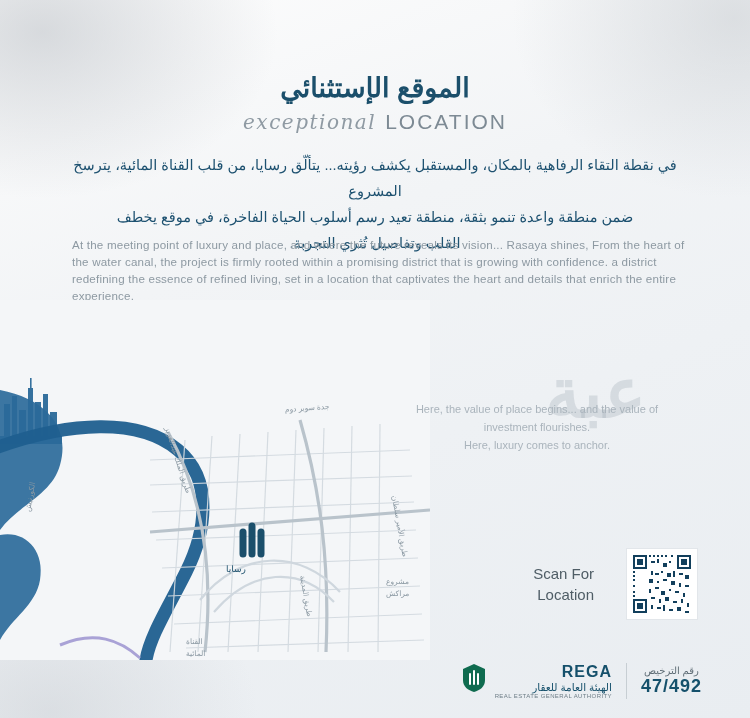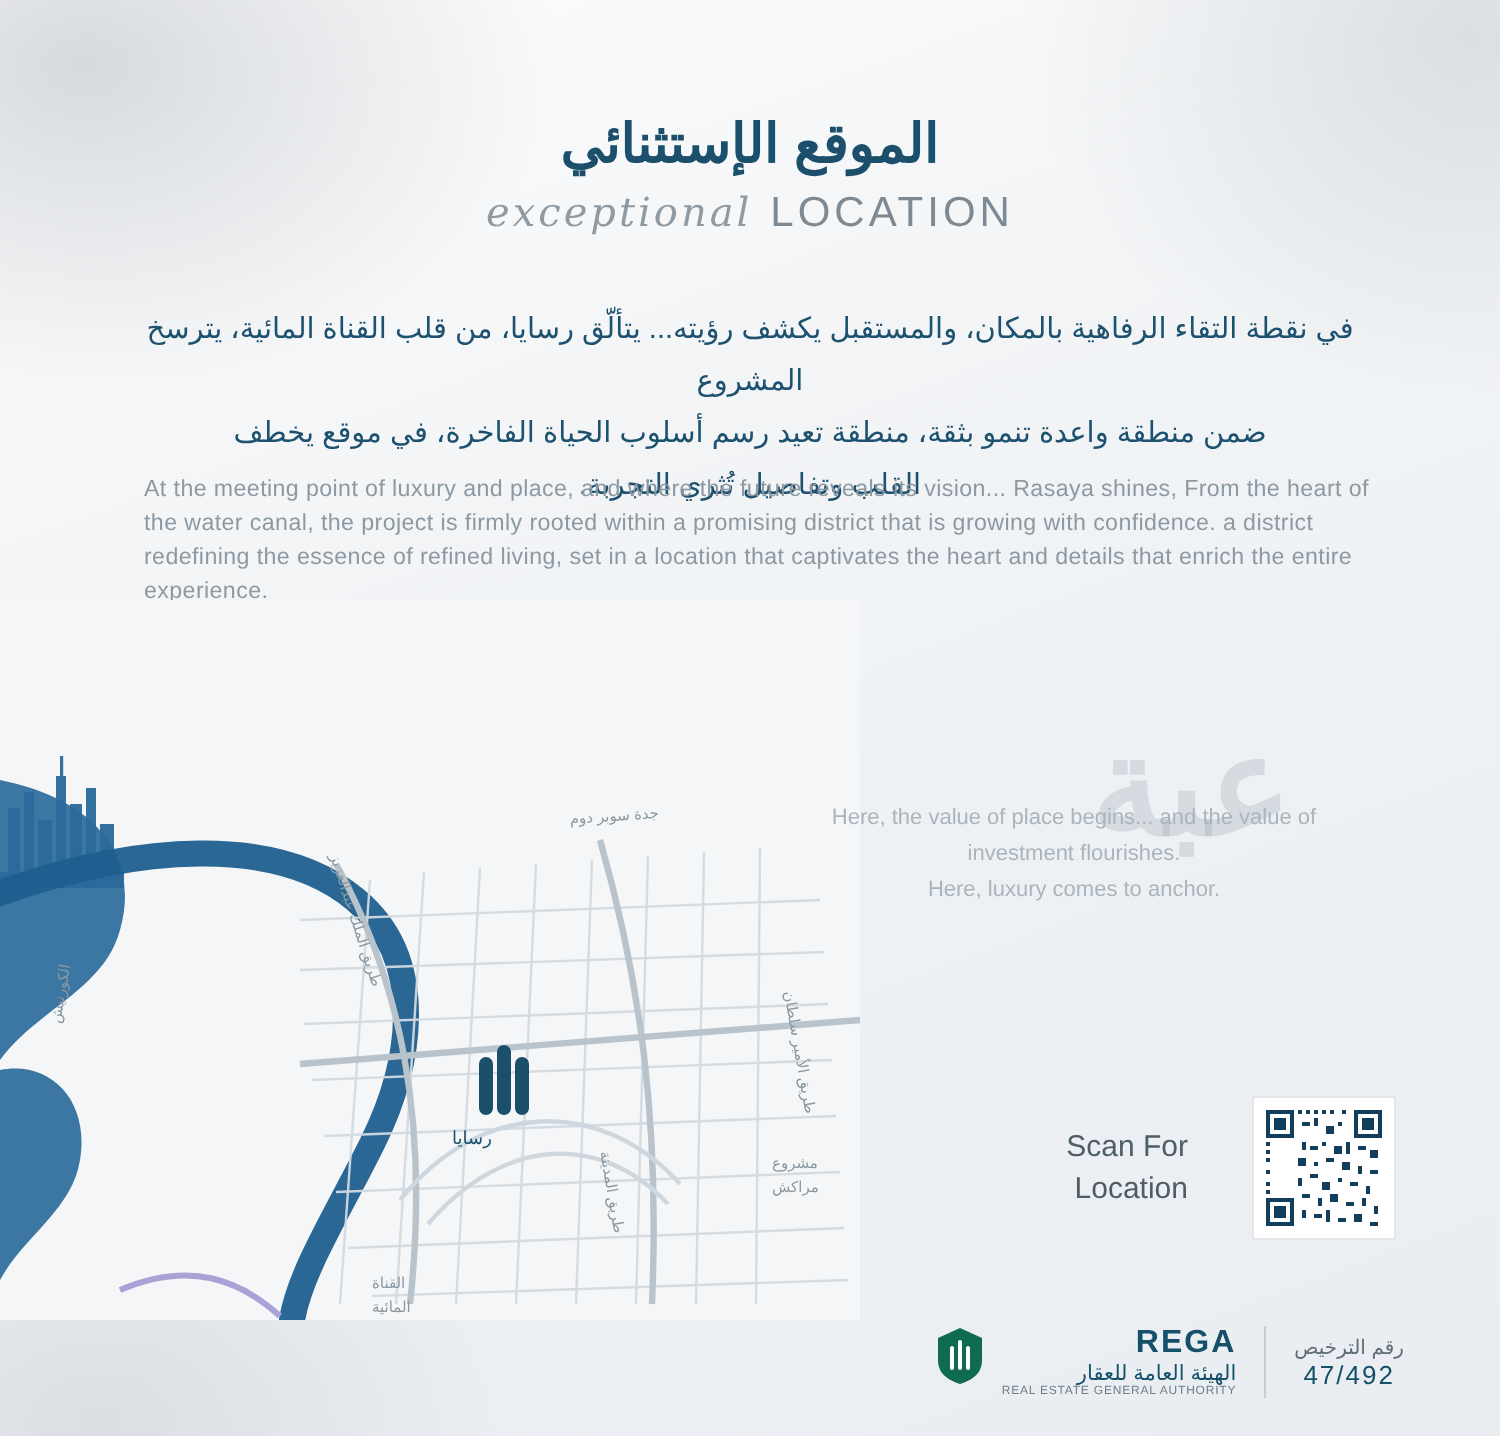--- a/index.html
+++ b/index.html
@@ -30,21 +30,21 @@
   }
   .vignette-bl {
     position: absolute; left: -40px; bottom: -60px; width: 300px; height: 220px;
     background: radial-gradient(ellipse at 30% 70%, rgba(185,190,196,0.35), rgba(185,190,196,0) 70%);
     pointer-events: none;
   }
 
   
   .header {
     position: absolute;
-    top: 56px;
+    top: 72px;
     left: 0; right: 0;
     text-align: center;
   }
   .title-ar {
     font-size: 27px;
     font-weight: bold;
     color: #1b4f6b;
     letter-spacing: 0.5px;
     direction: rtl;
   }
@@ -178,21 +178,21 @@
     gap: 8px;
   }
   .rega-mark { width: 26px; height: 30px; }
   .rega-text { direction: rtl; text-align: right; line-height: 1.15; }
   .rega-en { font-size: 16px; font-weight: bold; color: #15506b; letter-spacing: 1px; }
   .rega-ar { font-size: 10.5px; color: #15506b; }
   .rega-sub { font-size: 6px; color: #6d7d86; letter-spacing: 0.4px; }
   .divider-v { width: 1px; height: 36px; background: #c7ced3; }
   .lic { direction: rtl; text-align: center; }
   .lic-label { font-size: 10px; color: #5f6d76; }
-  .lic-num { font-size: 13px; font-weight: normal; color: #15506b; letter-spacing: 1px; }
+  .lic-num { font-size: 18px; font-weight: bold; color: #15506b; letter-spacing: 1px; }
 </style>
 </head>
 <body>
 
 <div class="page">
 
   <div class="vignette-tl"></div>
   <div class="vignette-tr"></div>
   <div class="vignette-bl"></div>
 

